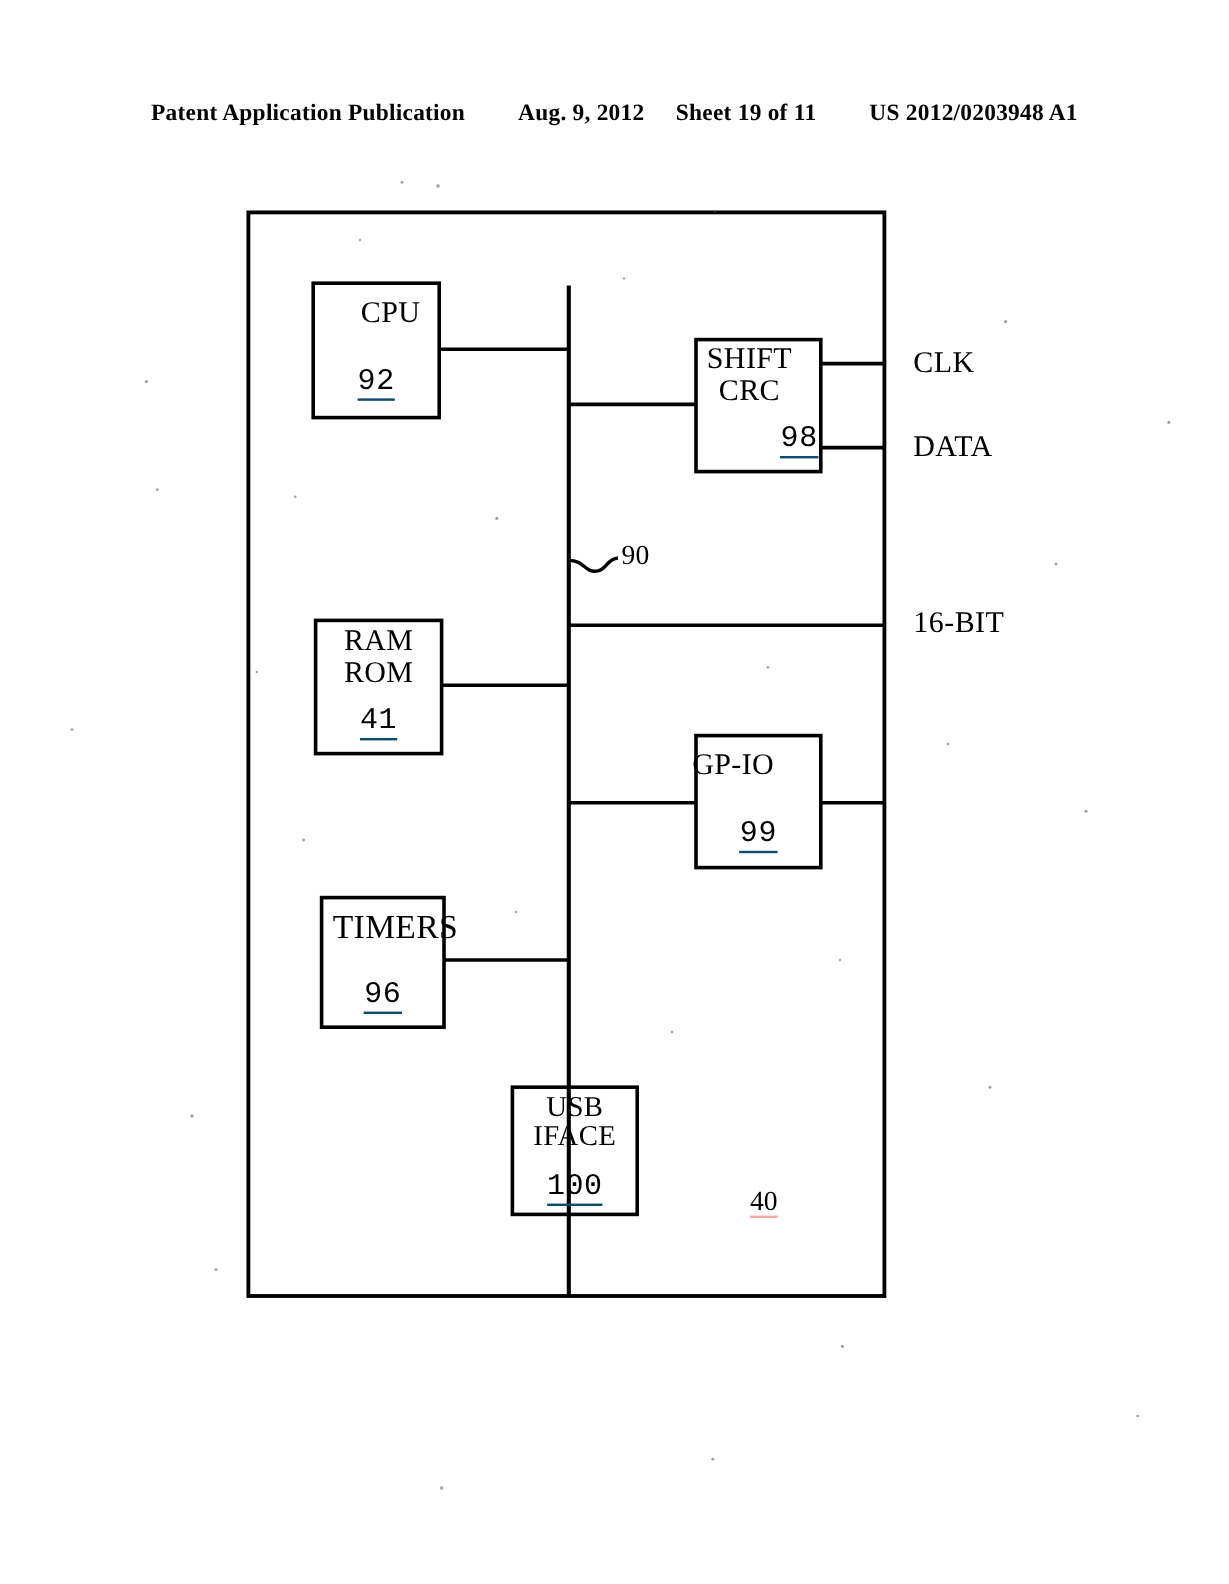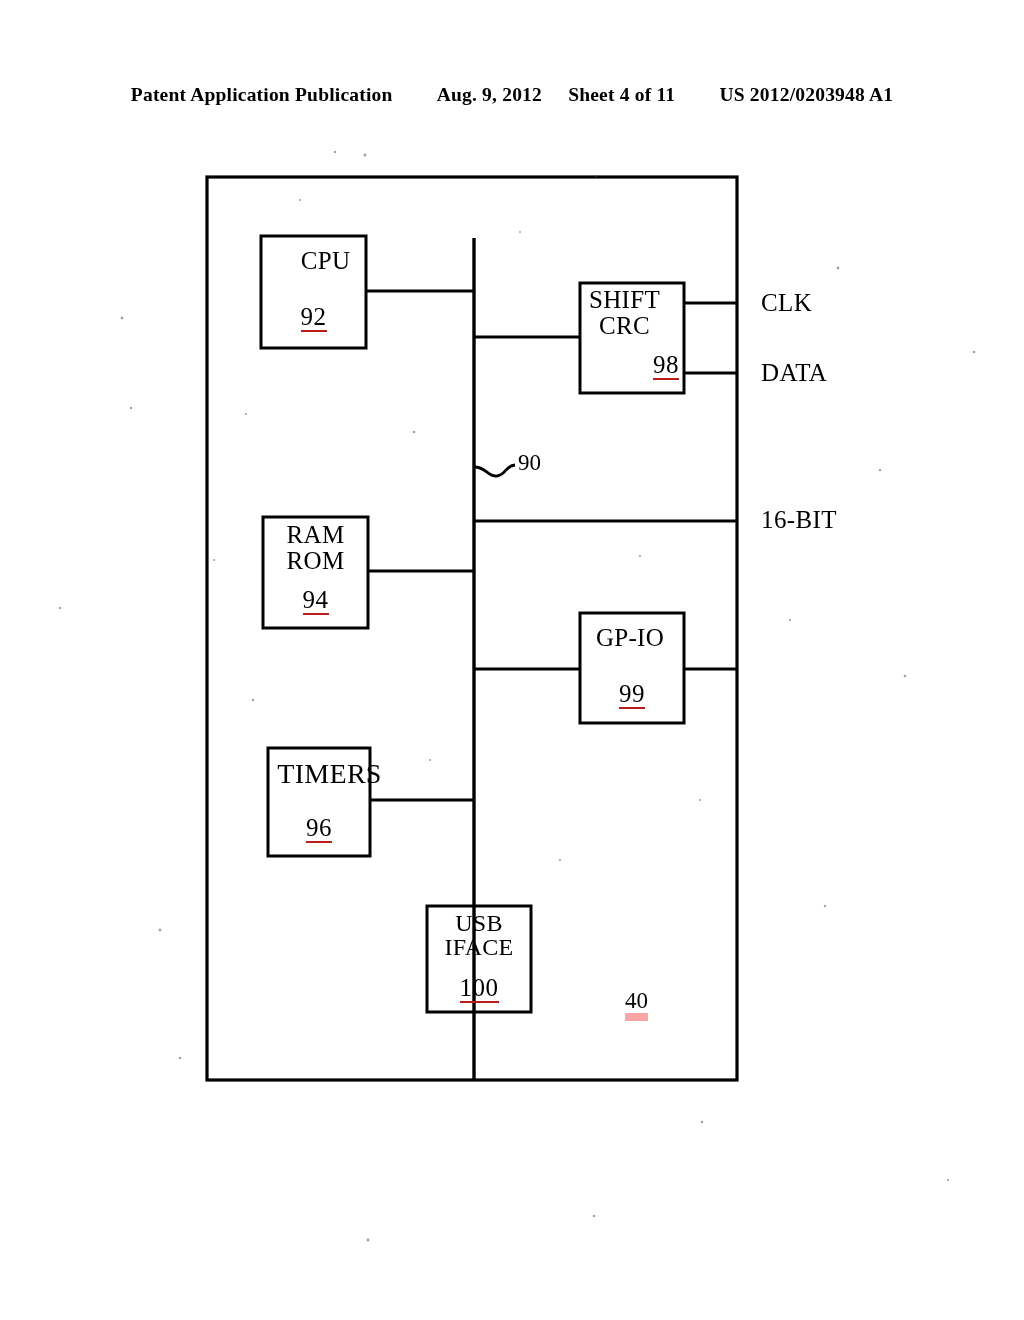--- a/index.html
+++ b/index.html
@@ -56,38 +56,39 @@
     white-space: nowrap;
   }
   .blk-num {
     position: absolute;
     text-align: center;
     font-size: 25px;
     letter-spacing: 0.5px;
     white-space: nowrap;
   }
   .blk-num span {
-    border-bottom: 2px solid #b91c1c;
+    border-bottom: 2px solid #0c4a6e;
     padding-bottom: 0px;
+    font-family: Liberation Mono, monospace;
   }
 
   .sig-label {
     position: absolute;
     font-size: 25px;
     letter-spacing: 0.4px;
     white-space: nowrap;
     margin-left: 19px;
   }
   .ref-label {
     position: absolute;
     font-size: 23px;
     white-space: nowrap;
   }
   .ref-label.underlined span {
-    border-bottom: 8px solid #fca5a5;
+    border-bottom: 2px solid #fca5a5;
   }
 
   
   #fig-caption {
     position: absolute;
     left: 0;
     top: 1105px;
     width: 1024px;
     text-align: center;
     font-size: 44px;
@@ -104,21 +105,21 @@
   }
 </style>
 </head>
 <body>
 
 <div id="page-header">
   <span class="seg">Patent Application Publication</span>
   <span class="gap-lg"></span>
   <span class="seg">Aug. 9, 2012</span>
   <span class="gap-md"></span>
-  <span class="seg">Sheet 4 of 11</span>
+  <span class="seg">Sheet 19 of 11</span>
   <span class="gap-lg"></span>
   <span class="seg">US 2012/0203948 A1</span>
 </div>
 
 <div id="figure">
 
   <svg width="1024" height="1320" viewBox="0 0 1024 1320">
 
     <rect x="207" y="177" width="530" height="903" fill="none" stroke="#000" stroke-width="3.2"></rect>
 
@@ -160,24 +161,24 @@
   </div>
   <div class="blk-num" style="left:580px; top:351px; width:104px;padding-left:34px;">
     <span>98</span>
   </div>
 
   <div class="blk-label" style="left:263px; top:522px; width:105px;">
     <div>RAM</div>
     <div>ROM</div>
   </div>
   <div class="blk-num" style="left:263px; top:586px; width:105px;">
-    <span>94</span>
-  </div>
-
-  <div class="blk-label" style="left:580px; top:625px; width:100px;">GP-IO</div>
+    <span>41</span>
+  </div>
+
+  <div class="blk-label" style="left:561px; top:625px; width:100px;">GP-IO</div>
   <div class="blk-num" style="left:580px; top:680px; width:104px;">
     <span>99</span>
   </div>
 
   <div class="blk-label" style="left:268px; top:760px; width:123px; font-size:28px;">TIMERS</div>
   <div class="blk-num" style="left:268px; top:814px; width:102px;">
     <span>96</span>
   </div>
 
   <div class="blk-label" style="left:427px; top:911px; width:104px; font-size:24px;">

